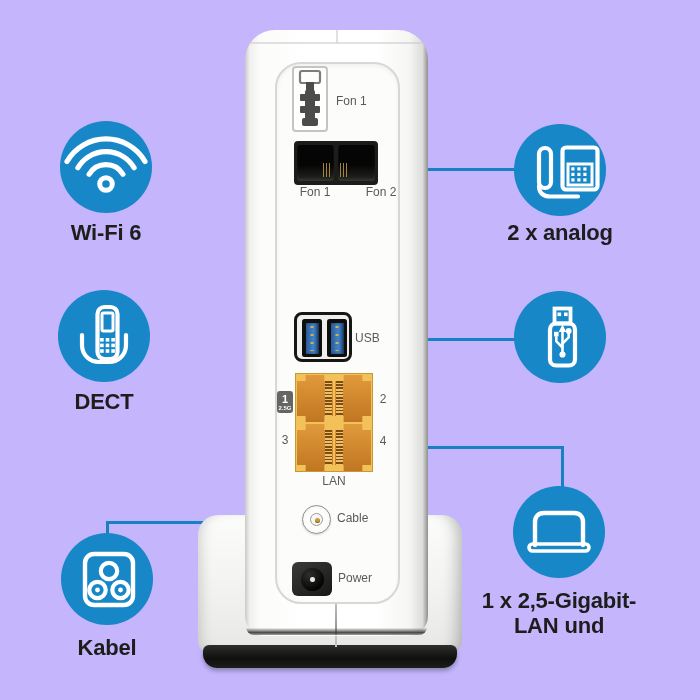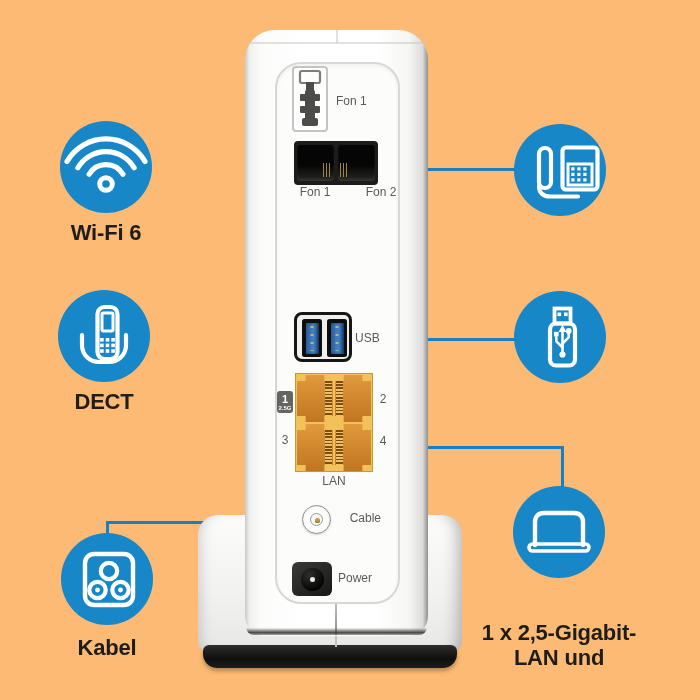--- a/index.html
+++ b/index.html
@@ -1,19 +1,19 @@
 <!DOCTYPE html>
 <html><head>
 <meta charset="utf-8">
 <style>
   * { box-sizing: border-box; margin: 0; padding: 0; }
   html,body { background:#fff; }
   #canvas {
     position: relative; width: 700px; height: 700px; overflow: hidden;
-    background: #fdba74; font-family: "Liberation Sans", sans-serif;
+    background: #c4b5fd; font-family: "Liberation Sans", sans-serif;
   }
   .abs { position: absolute; }
   .line { position: absolute; background: #1881c6; z-index: 1; }
   .circle {
     position: absolute; width: 92px; height: 92px; border-radius: 50%;
     background: #1787c8; z-index: 6; display: flex; align-items: center; justify-content: center;
   }
   .biglabel {
     position: absolute; z-index: 6; font-weight: bold; font-size: 22px;
     color: #1d1d1b; text-align: center; letter-spacing: -0.2px;
@@ -172,21 +172,21 @@
   <div class="plabel" style="left:376px;top:392px;width:14px;">2</div>
   <div class="plabel" style="left:278px;top:433px;width:14px;">3</div>
   <div class="plabel" style="left:376px;top:434px;width:14px;">4</div>
   <div class="plabel" style="left:295px;top:474px;width:78px;">LAN</div>
 
   <div id="cable-conn">
     <div id="cable-inner">
       <div id="cable-pin"></div>
     </div>
   </div>
-  <div class="plabel" style="left:337px;top:511px;width:44px;text-align:right;">Cable</div>
+  <div class="plabel" style="left:337px;top:511px;width:44px;text-align:left;">Cable</div>
 
   <div id="power-jack">
     <div id="power-circle">
       <div id="power-dot"></div>
     </div>
   </div>
   <div class="plabel" style="left:338px;top:571px;width:48px;text-align:left;">Power</div>
 
   <div class="circle" style="left:60px;top:121px;">
     <svg class="icon-svg" width="92" height="92" viewBox="0 0 92 92">
@@ -250,20 +250,21 @@
           <rect x="69.3" y="43.3" width="3.2" height="3.2"></rect>
         <rect x="57.3" y="48.8" width="3.2" height="3.2"></rect>
           <rect x="63.3" y="48.8" width="3.2" height="3.2"></rect>
           <rect x="69.3" y="48.8" width="3.2" height="3.2"></rect>
         <rect x="57.3" y="54.3" width="3.2" height="3.2"></rect>
           <rect x="63.3" y="54.3" width="3.2" height="3.2"></rect>
           <rect x="69.3" y="54.3" width="3.2" height="3.2"></rect>
       </g>
     </svg>
   </div>
+  <div class="biglabel" style="left:480px;top:220px;width:160px;">2 x analog</div>
 
   <div class="circle" style="left:514px;top:291px;">
     <svg class="icon-svg" width="92" height="92" viewBox="0 0 92 92">
       <g stroke="#fff" fill="none" stroke-linecap="round">
         <rect x="40.5" y="17.5" width="16" height="15" stroke-width="3.8"></rect>
         <rect x="36" y="32.5" width="25" height="42" rx="6" stroke-width="4.2"></rect>
         <line x1="48.5" y1="62" x2="48.5" y2="40" stroke-width="2.6"></line>
         <path d="M48.5,56.5 L42.3,50.3 v-4" stroke-width="2.6"></path>
         <path d="M48.5,52.5 L54.7,46.3 v-3.5" stroke-width="2.6"></path>
       </g>
@@ -279,18 +280,18 @@
   </div>
 
   <div class="circle" style="left:513px;top:486px;">
     <svg class="icon-svg" width="92" height="92" viewBox="0 0 92 92">
       <g stroke="#fff" fill="none" stroke-linecap="round">
         <path d="M22,59 V36 c0,-5.5 3.2,-9 9,-9 h30 c5.8,0 9,3.5 9,9 V59" stroke-width="4.4"></path>
         <rect x="16" y="58" width="60" height="7" rx="3.4" stroke-width="3.6"></rect>
       </g>
     </svg>
   </div>
-  <div class="biglabel" style="left:459px;top:588px;width:200px;line-height:25px;margin-top:32px;">
+  <div class="biglabel" style="left:459px;top:588px;width:200px;line-height:25px;">
     <div>1 x 2,5-Gigabit-</div>
     <div>LAN und</div>
   </div>
 
 </div>
 
 </body></html>

